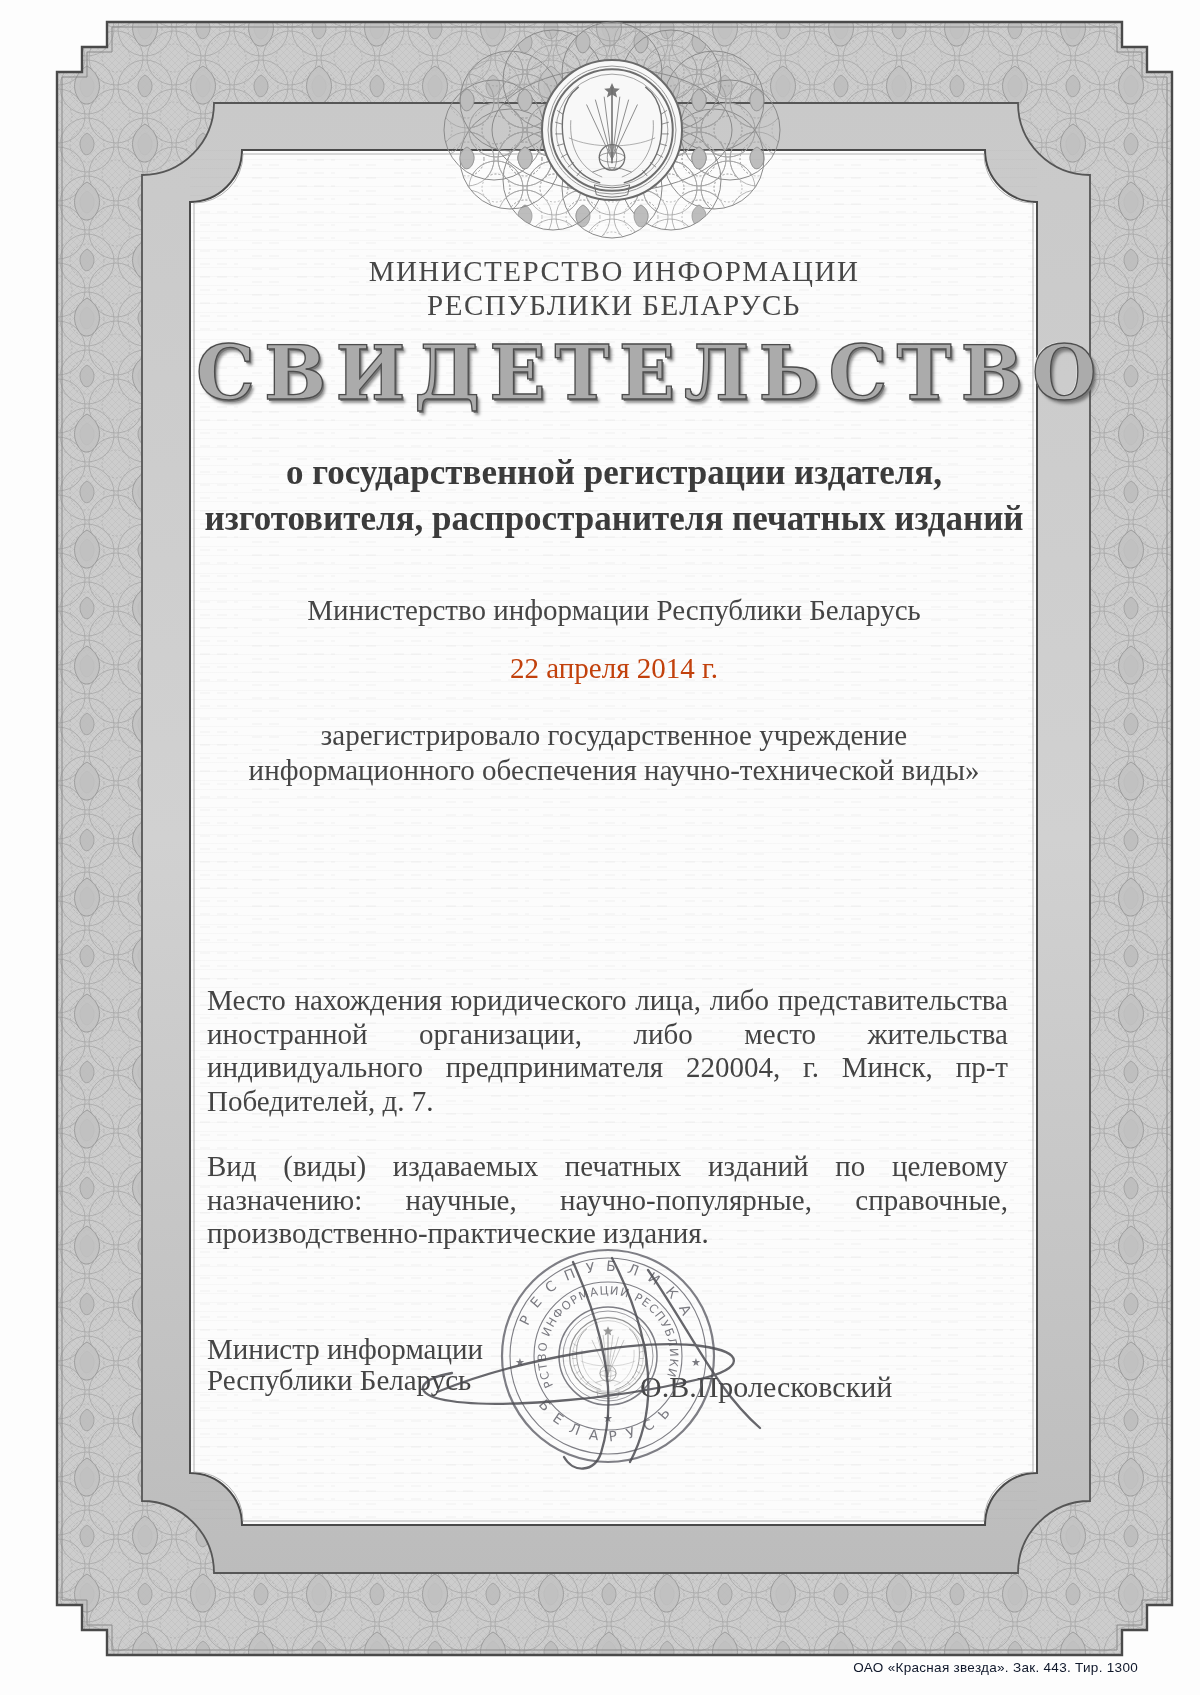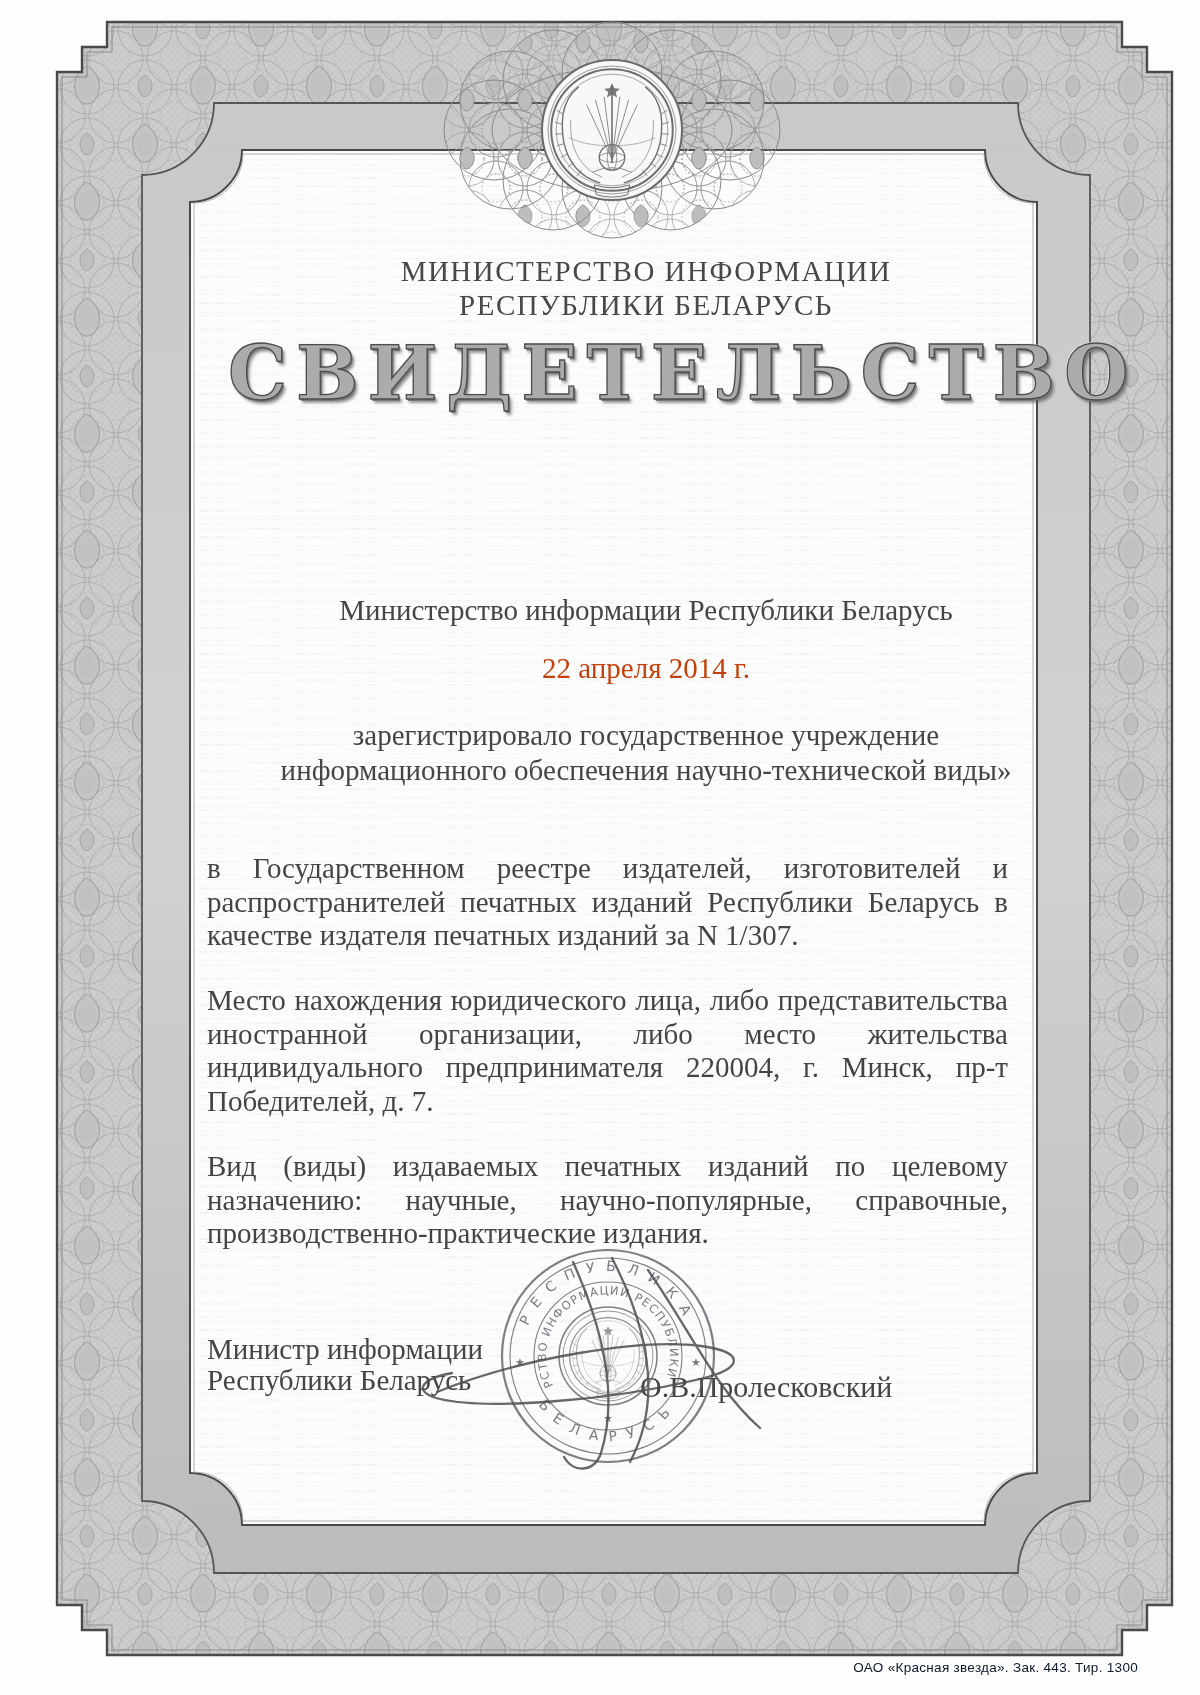--- a/index.html
+++ b/index.html
@@ -8,21 +8,21 @@
     overflow:hidden;font-family:"Liberation Serif",serif;color:#3e3e3e;
   }
   .frame-svg,.seal-svg{position:absolute;left:0;top:0;pointer-events:none;}
   .frame-svg{z-index:0;}
   .seal-svg{z-index:3;}
   .content{position:absolute;inset:0;z-index:2;}
   .noise{position:absolute;left:190px;top:150px;width:847px;height:1375px;z-index:1;
     background-image:repeating-linear-gradient(180deg,rgba(110,110,110,0.04) 0 1px,transparent 1px 9px);
     pointer-events:none;}
   .abs{position:absolute;}
-  .center{left:196px;width:836px;text-align:center;padding-left:32px;}
+  .center{left:196px;width:836px;text-align:center;}
   .ministry-header{top:254px;font-size:29px;line-height:34px;letter-spacing:1.5px;color:#474747;}
   .cert-title{
     top:330px;font-family:"DejaVu Serif",serif;font-weight:700;font-size:74px;line-height:86px;
     letter-spacing:9px;color:#ababab;-webkit-text-stroke:1.3px #4d4d4d;
     text-shadow:1.5px 1.5px 0 #787878, 3px 4px 3px rgba(70,70,70,0.55), -1px -1px 0 #ededed;
   }
   .subtitle{top:450px;font-size:35px;font-weight:700;line-height:46px;color:#3b3b3b;}
   .issuer-line{top:594px;font-size:29px;color:#454545;}
   .date-line{top:652px;font-size:29px;color:#c2410c;}
   .registered-block{top:718px;font-size:29px;line-height:35px;color:#454545;}
@@ -149,31 +149,34 @@
   </svg>
 
   <div class="content">
     <div class="abs center ministry-header">
       <span class="block-line">МИНИСТЕРСТВО ИНФОРМАЦИИ</span>
       <span class="block-line">РЕСПУБЛИКИ БЕЛАРУСЬ</span>
     </div>
 
     <div class="abs center cert-title">СВИДЕТЕЛЬСТВО</div>
 
+    <div class="abs center subtitle">
+      <span class="block-line">о государственной регистрации издателя,</span>
+      <span class="block-line">изготовителя, распространителя печатных изданий</span>
+    </div>
 
     <div class="abs center issuer-line">Министерство информации Республики Беларусь</div>
 
     <div class="abs center date-line">22 апреля 2014 г.</div>
 
     <div class="abs center registered-block">
       <span class="block-line">зарегистрировало государственное учреждение</span>
       <span class="block-line">информационного обеспечения научно-технической виды»</span>
     </div>
 
-    <div class="abs para para-registry">в Государственном реестре издателей, изготовителей и распространителей печатных изданий Республики Беларусь в качестве издателя печатных изданий за N 1/307.</div>
 
     <div class="abs para para-location">Место нахождения юридического лица, либо представительства иностранной организации, либо место жительства индивидуального предпринимателя 220004, г. Минск, пр-т Победителей, д. 7.</div>
 
     <div class="abs para para-types">Вид (виды) издаваемых печатных изданий по целевому назначению: научные, научно-популярные, справочные, производственно-практические издания.</div>
 
     <div class="abs sig-label">
       <span class="block-line">Министр информации</span>
       <span class="block-line">Республики Беларусь</span>
     </div>
 

